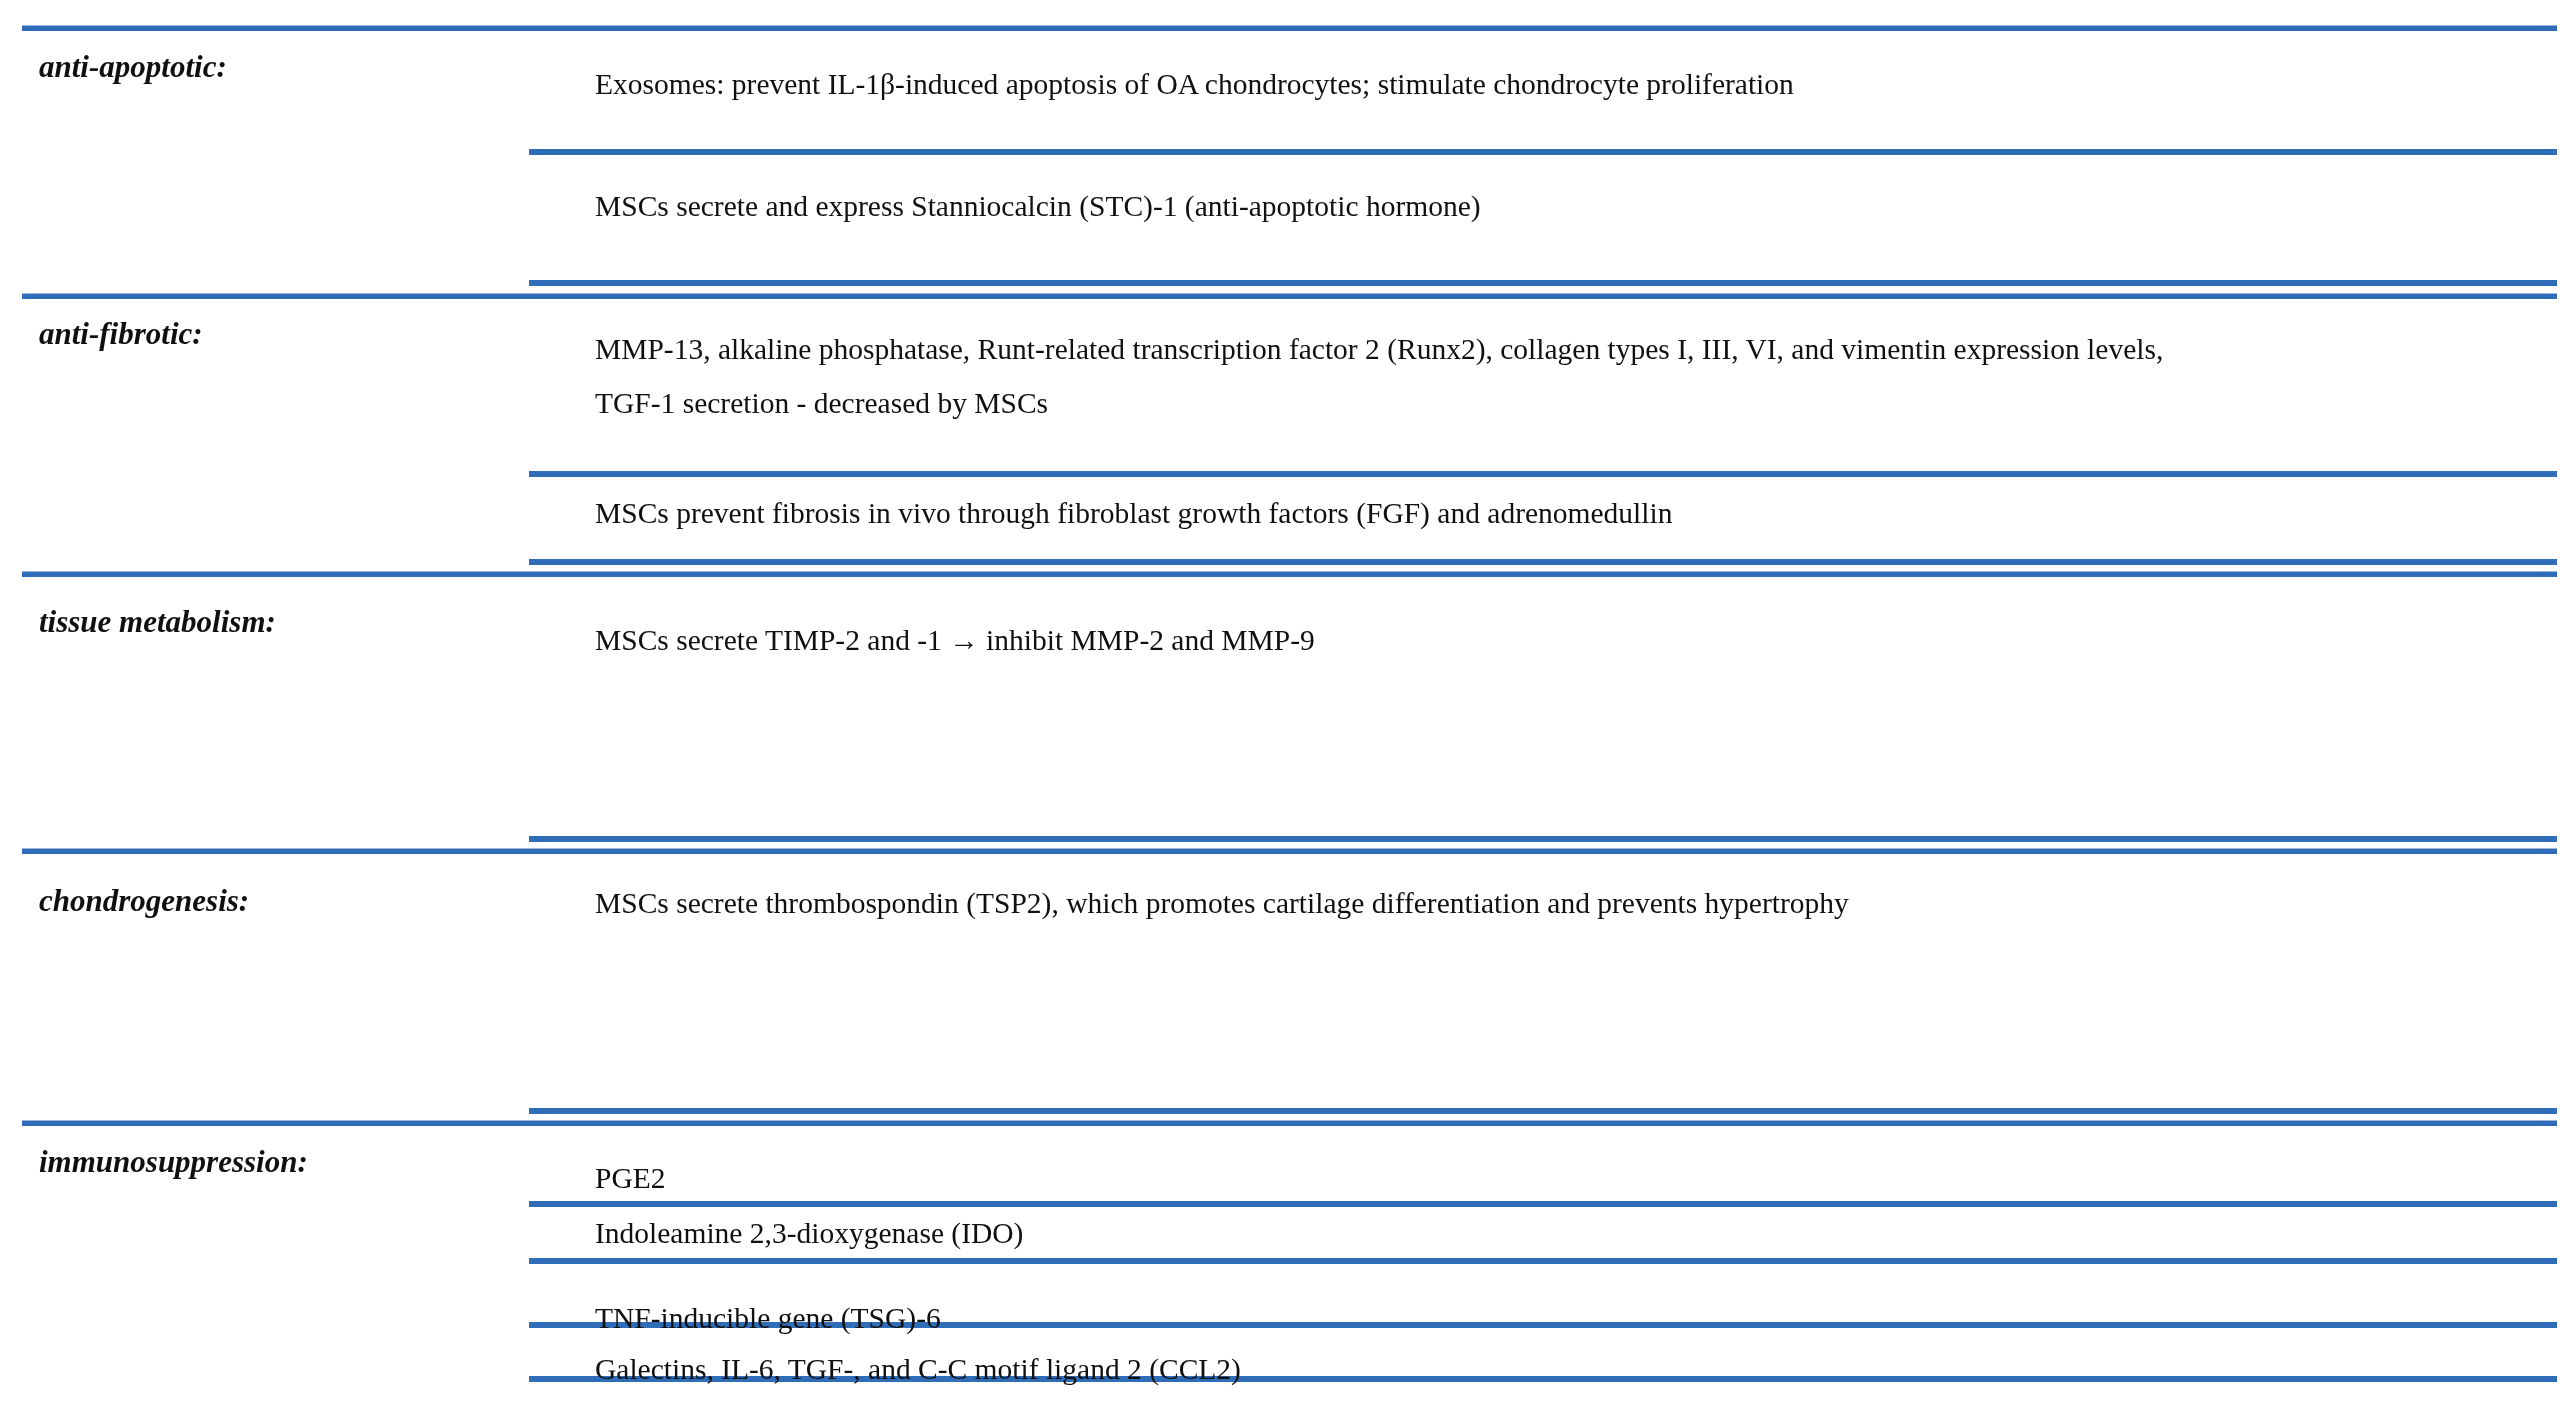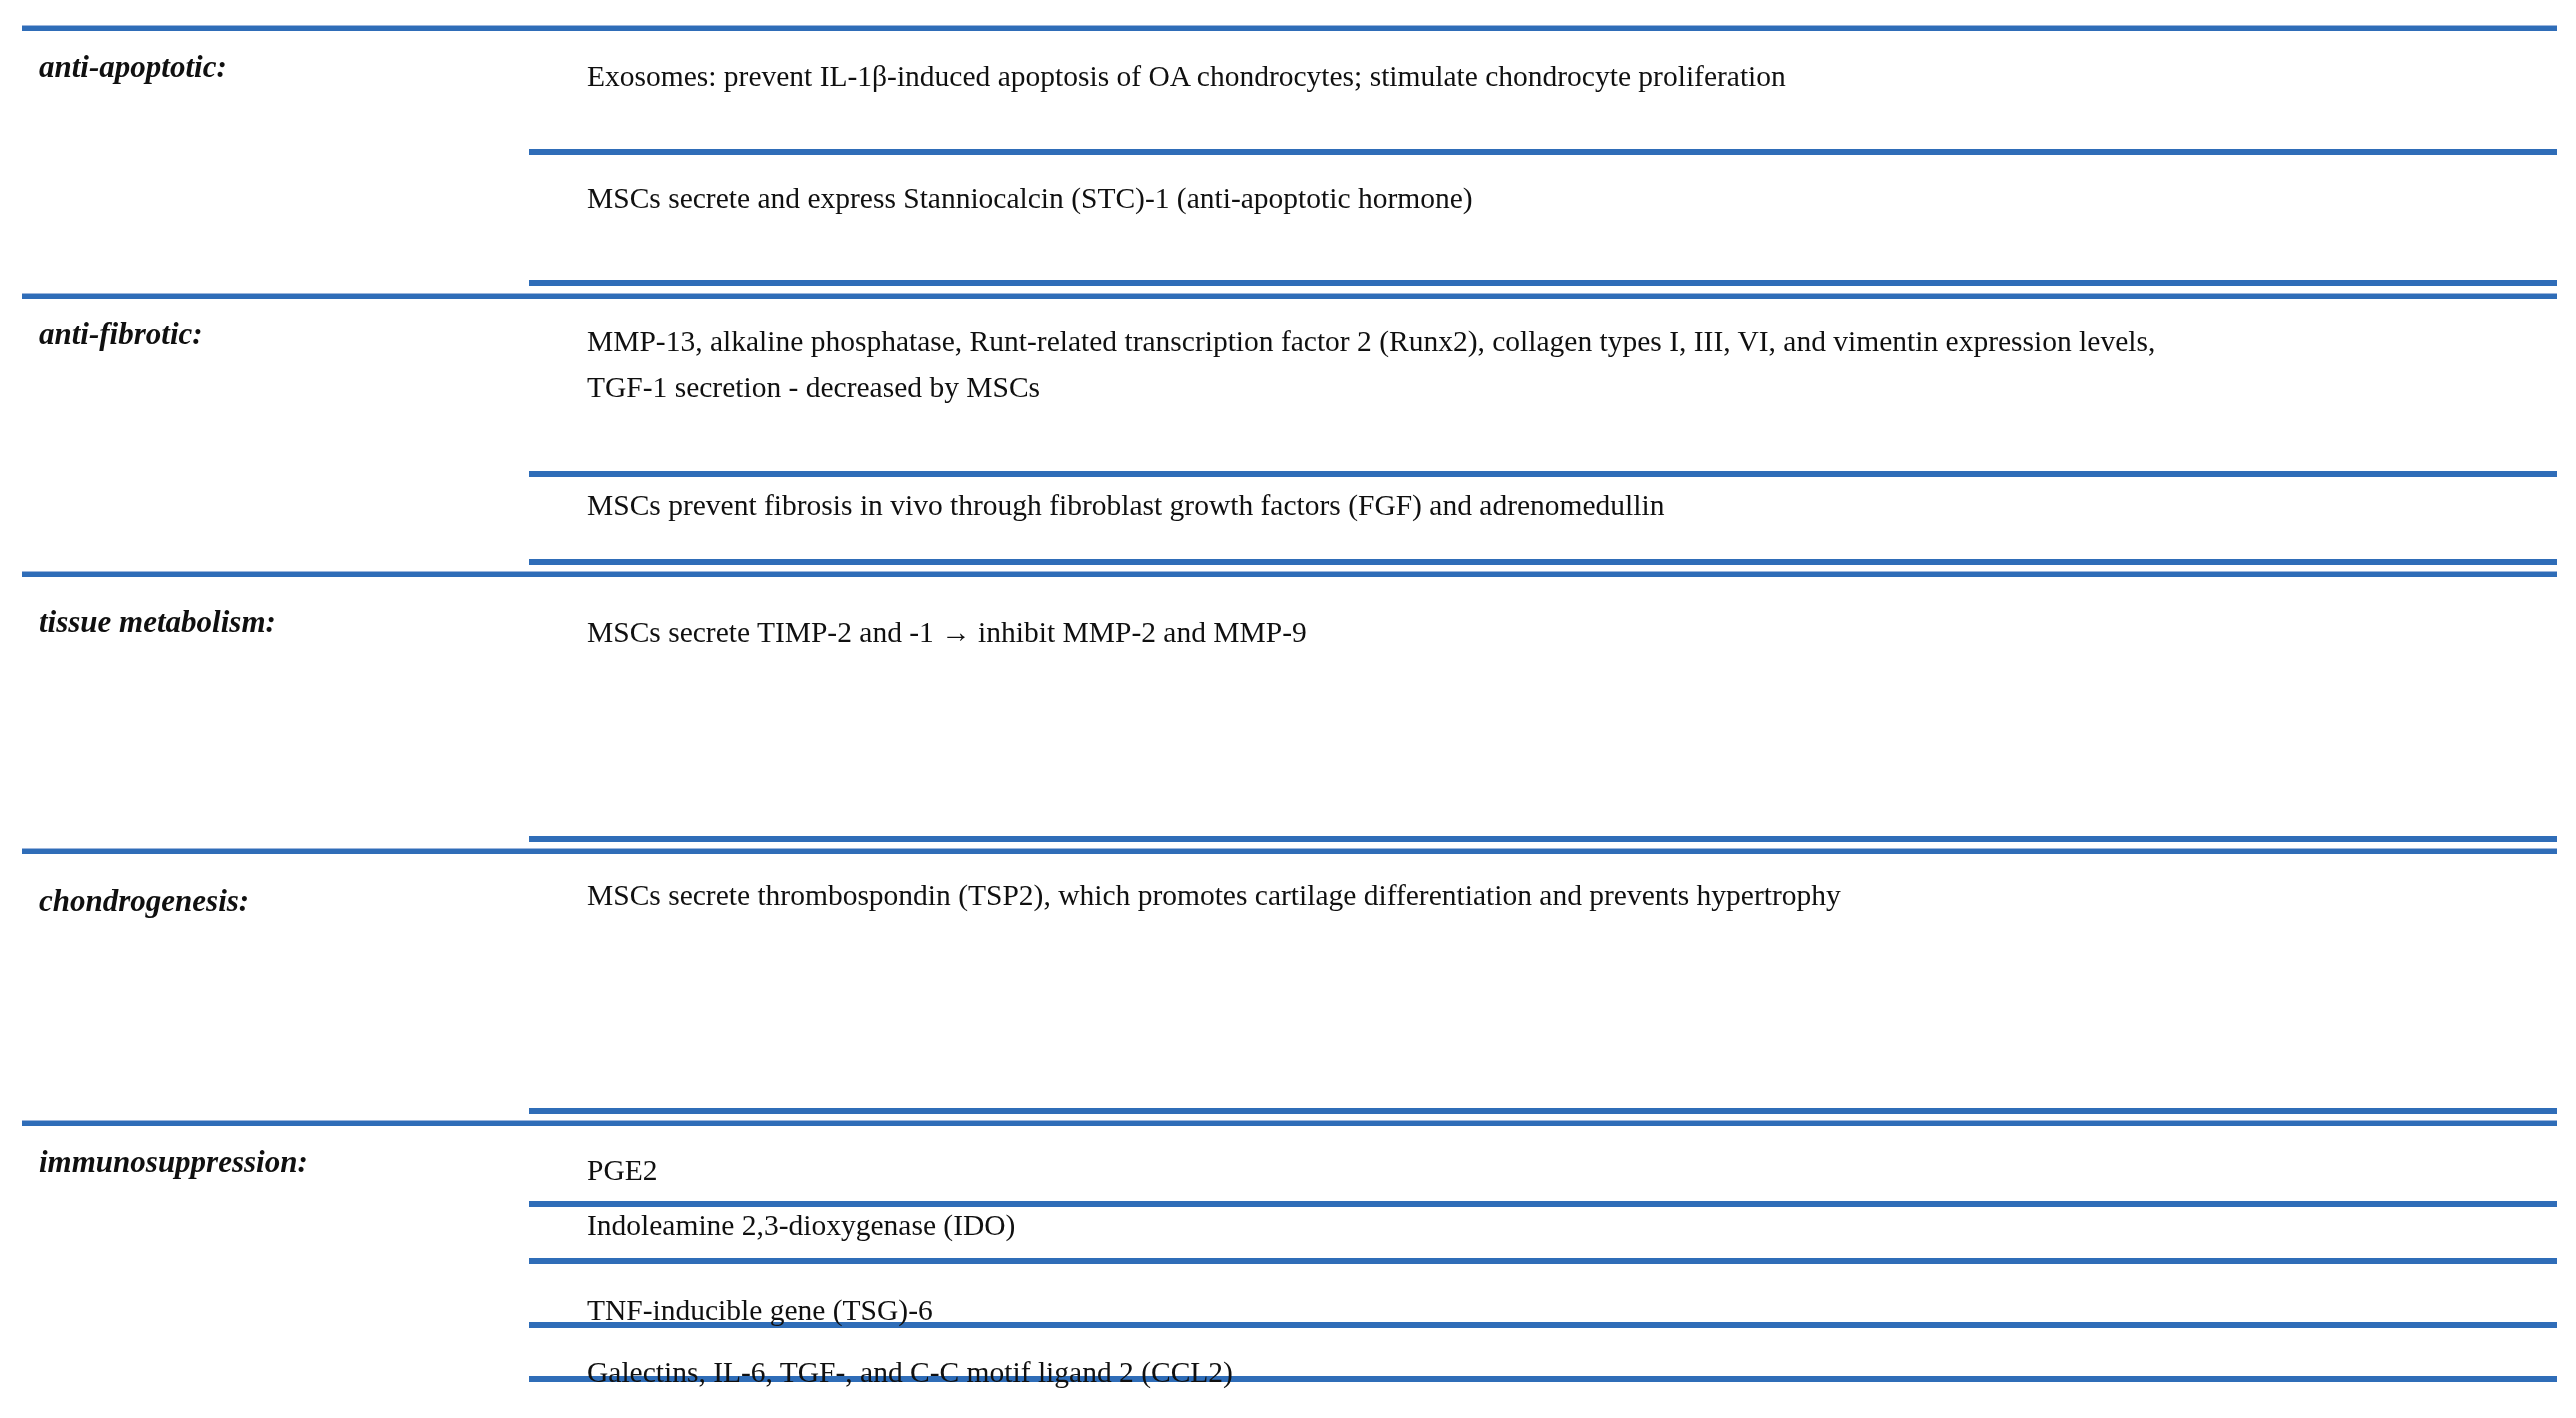--- a/index.html
+++ b/index.html
@@ -27,21 +27,21 @@
     width:2028px;
     box-sizing:border-box;
     border-bottom:6.1px solid var(--line-color,#2f6db8);
   }
   .cell{
     padding-left:54px;
     font-size:29.5px;
     line-height:42px;
     white-space:nowrap;
   }
-  .cell p{margin:4px;padding:0;}
+  .cell p{margin:12px;padding:0;}
   
   .label{
     position:absolute;
     left:39px;
     font-size:31px;
     font-weight:bold;
     font-style:italic;
     white-space:nowrap;
   }
 </style>
@@ -106,19 +106,19 @@
     <div class="cell" style="padding-top:16px">
       <p>Indoleamine 2,3-dioxygenase (IDO)</p>
     </div>
   </div>
   <div class="row" style="top:1265px;height:63px">
     <div class="cell" style="padding-top:19.7px">
       <p>TNF-inducible gene (TSG)-6</p>
     </div>
   </div>
   <div class="row" style="top:1328px;height:54px">
-    <div class="cell" style="padding-top:19px">
+    <div class="cell" style="padding-top:8px">
       <p>Galectins, IL-6, TGF-, and C-C motif ligand 2 (CCL2)</p>
     </div>
   </div>
 
 </div>
 
 
 </body></html>

